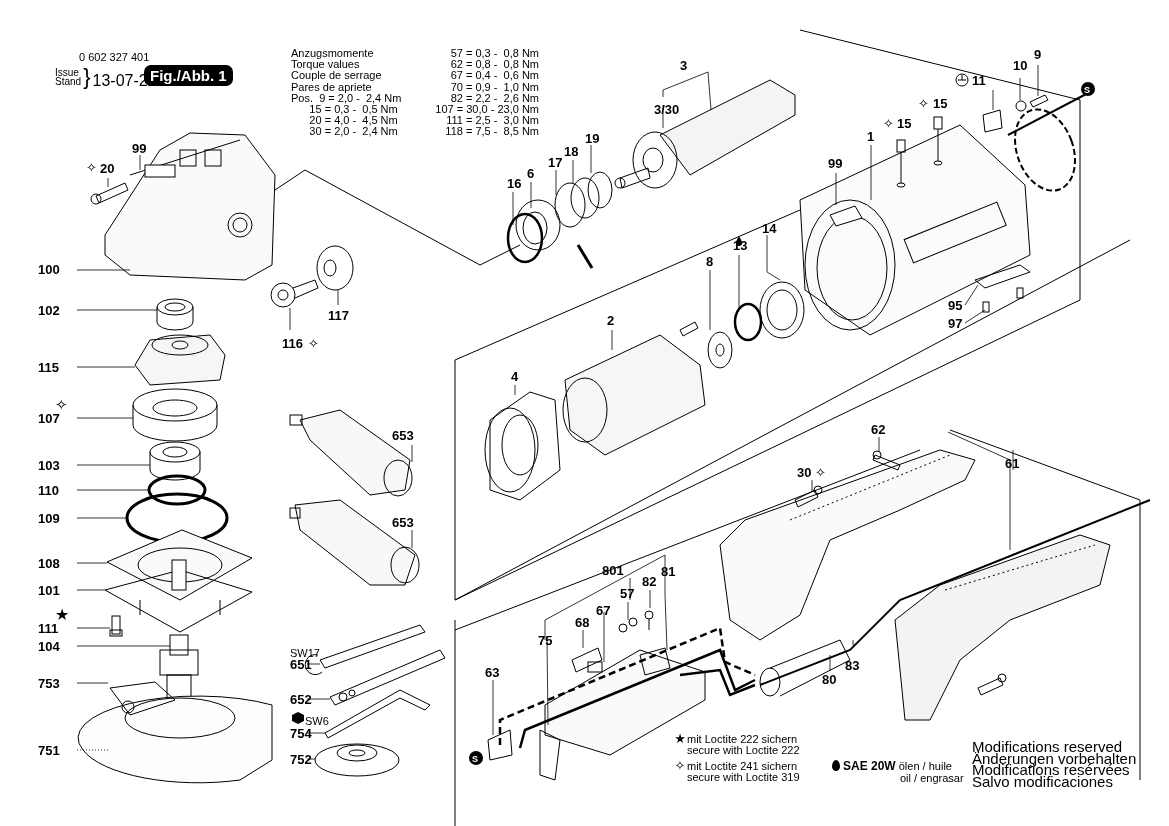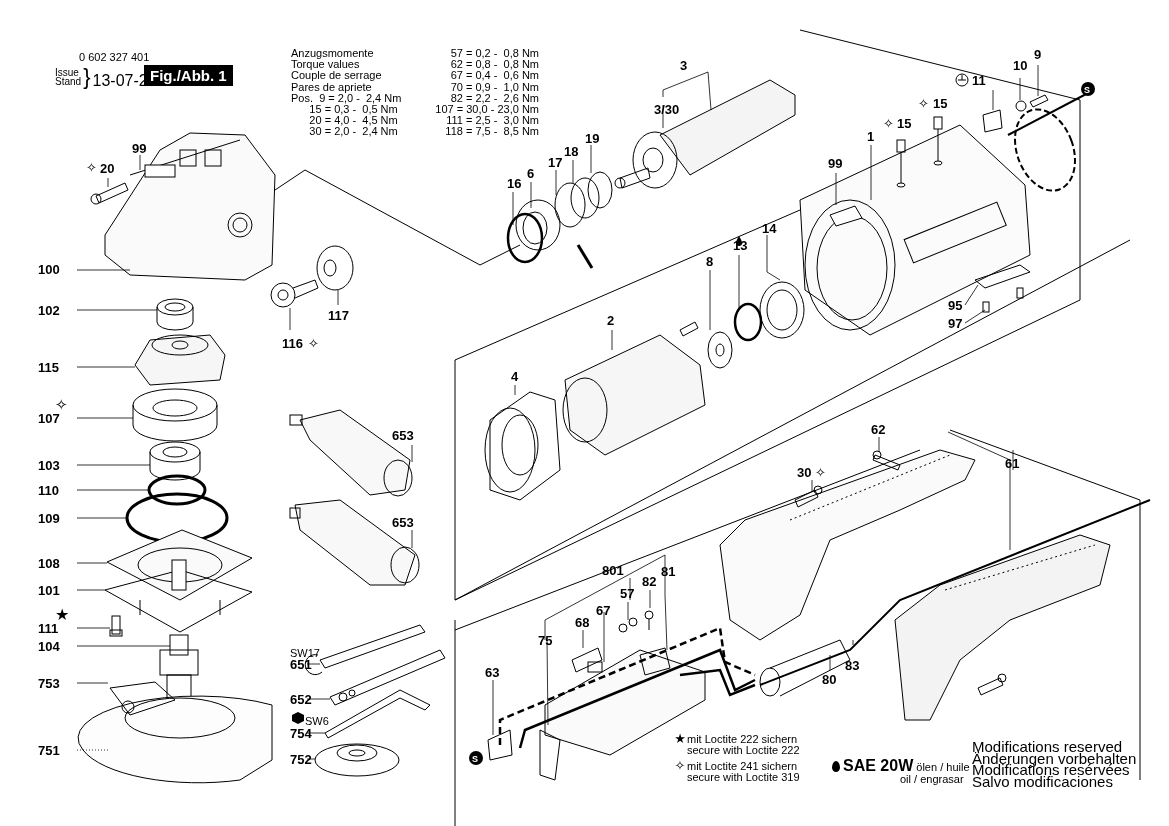--- a/index.html
+++ b/index.html
@@ -6,49 +6,49 @@
   body{width:1169px;height:826px;position:relative;overflow:hidden;font-family:"Liberation Sans",sans-serif;color:#000;}
   svg.dia{position:absolute;left:0;top:0;width:1169px;height:826px;}
   .lbl{font-family:"Liberation Sans",sans-serif;font-weight:bold;font-size:13px;fill:#000;}
   .small{font-family:"Liberation Sans",sans-serif;font-size:11px;fill:#000;}
   .hdr{position:absolute;font-size:11px;line-height:11px;}
   .doc-no{left:55px;top:52px;margin-left:24px;}
   .issue{left:55px;top:68px;display:flex;align-items:flex-end;}
   .issue .lab{font-size:10px;line-height:9px;}
   .issue .brace{font-size:22px;line-height:18px;margin:0 2px;}
   .issue .date{font-size:16px;}
-  .fig{position:absolute;left:144px;top:65px;background:#000;color:#fff;font-weight:bold;font-size:15px;padding:2px 6px;line-height:17px;}
+  .fig{position:absolute;left:144px;top:65px;background:#000;color:#fff;font-weight:bold;font-size:15px;padding:2px 6px;line-height:17px;border-radius:7px;}
   .torque{position:absolute;left:291px;top:48px;font-size:11px;line-height:11.2px;}
   .torque .row{display:flex;}
   .torque .l{width:130px;white-space:pre;}
   .torque .r{white-space:pre;text-align:right;width:118px;}
   .legend{position:absolute;font-size:11px;line-height:11px;}
   .mods{position:absolute;left:972px;top:741px;font-size:15px;line-height:11.5px;}
   .oil{position:absolute;left:832px;top:760px;font-size:11px;line-height:12px;}
-  .oil b{font-size:16px;}
+  .oil b{font-size:12px;}
   .glyph{display:inline-block;width:14px;text-align:center;font-size:13px;}
 </style>
 </head>
 <body>
 
 <div class="hdr doc-no">0 602 327 401</div>
 <div class="hdr issue">
   <div class="lab">
     <div>Issue</div>
     <div>Stand</div>
   </div>
   <span class="brace">}</span>
   <span class="date">13-07-22</span>
 </div>
 <div class="fig">Fig./Abb. 1</div>
 
 <div class="torque">
   <div class="row">
       <span class="l">Anzugsmomente</span>
-      <span class="r"><span>57</span> = <span>0,2 -  0,8 Nm</span></span>
+      <span class="r"><span>57</span> = <span>0,3 -  0,8 Nm</span></span>
     </div>
   <div class="row">
       <span class="l">Torque values</span>
       <span class="r"><span>62</span> = <span>0,8 -  0,8 Nm</span></span>
     </div>
   <div class="row">
       <span class="l">Couple de serrage</span>
       <span class="r"><span>67</span> = <span>0,4 -  0,6 Nm</span></span>
     </div>
   <div class="row">

